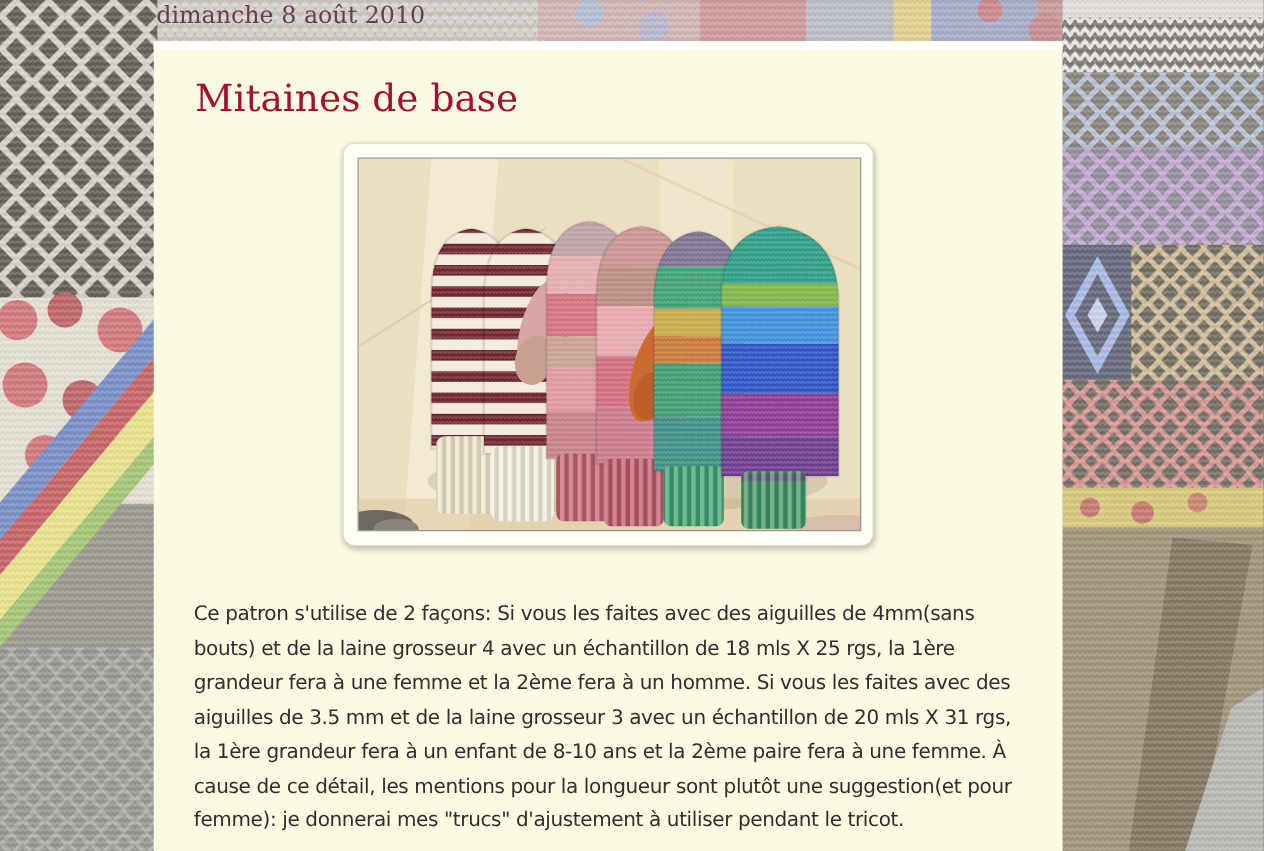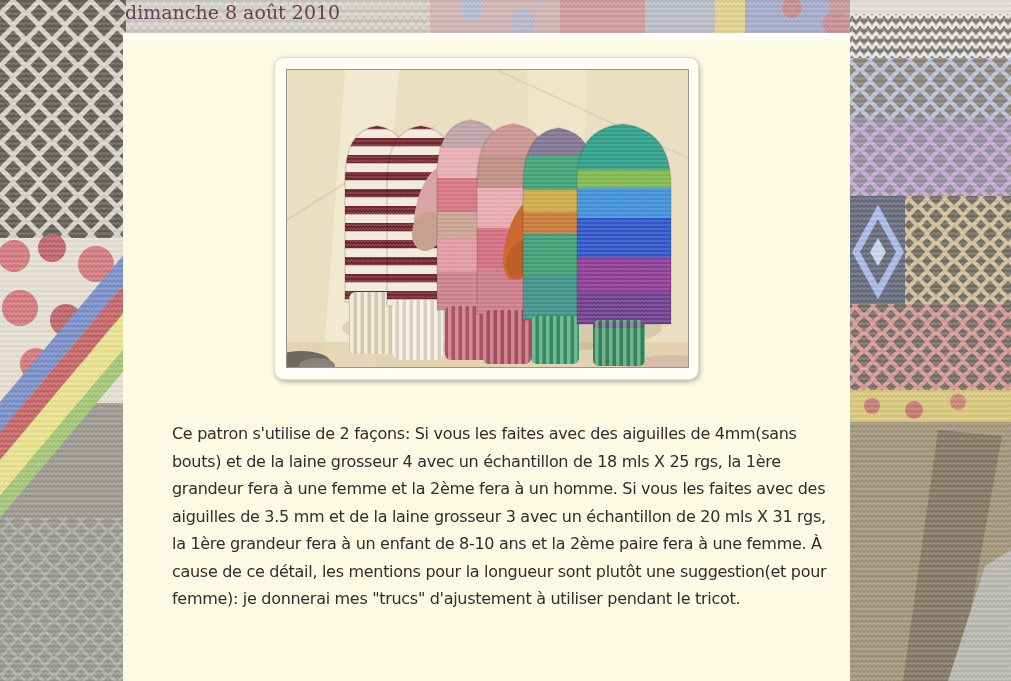--- a/index.html
+++ b/index.html
@@ -34,21 +34,21 @@
     border-radius:10px;
     padding:11px;
     box-shadow:1px 2px 5px rgba(0,0,0,0.28);
     cursor:pointer;
   }
   .photo-svg {
     display:block; width:401px; height:297px;
     border:1px solid #98948C;
   }
   .post-body {
-    margin:40px 0 0 17px; width:663px;
+    margin:40px 0 0 0; width:663px;
     font-size:16px; line-height:27.5px; letter-spacing:-0.3px;
     color:#2E2E2E;
   }
 </style>
 </head>
 <body>
 
 <svg class="bg-svg" width="1011" height="681" viewBox="0 0 1011 681" xmlns="http://www.w3.org/2000/svg" aria-hidden="true">
   <defs>
     <pattern id="bgknit" width="8" height="5" patternUnits="userSpaceOnUse">
@@ -137,20 +137,21 @@
   <rect x="850" y="0" width="161" height="681" fill="#FFFFFF" opacity="0.16"></rect>
 
   <rect width="1011" height="681" fill="url(#bgknit)" opacity="0.55"></rect>
   <rect width="1011" height="681" fill="#FFFFFF" opacity="0.08"></rect>
 </svg>
 
 <div class="date-header">dimanche 8 août 2010</div>
 
 <div class="content-box">
 
+  <h1 class="post-title">Mitaines de base</h1>
 
   <div class="photo-frame">
     <svg class="photo-svg" viewBox="0 0 401 297" xmlns="http://www.w3.org/2000/svg" aria-hidden="true">
       <defs>
         <pattern id="phMW" width="10" height="17" patternUnits="userSpaceOnUse">
           <rect width="10" height="8.5" fill="#70242E"></rect>
           <rect y="8.5" width="10" height="8.5" fill="#F0EAD9"></rect>
         </pattern>
         <pattern id="phrib" width="7" height="8" patternUnits="userSpaceOnUse">
           <rect width="3.5" height="8" fill="rgba(255,255,255,0.28)"></rect>

